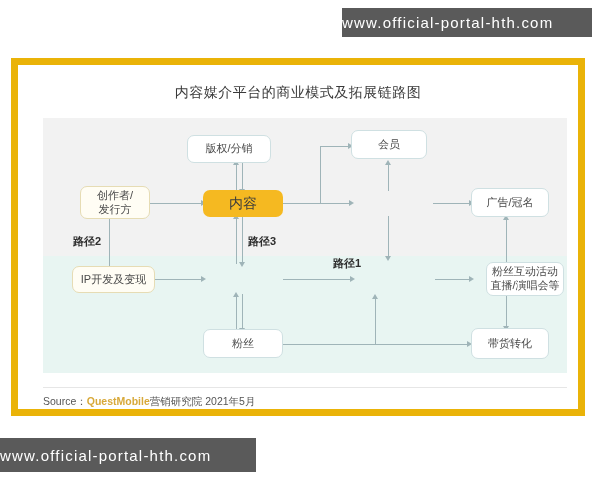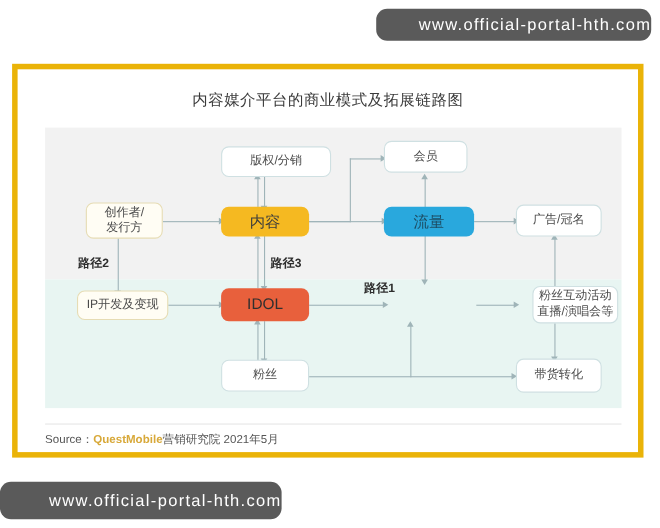--- a/index.html
+++ b/index.html
@@ -8,36 +8,35 @@
     background:#ffffff;
     font-family:"Liberation Sans","DejaVu Sans",sans-serif;
     position:relative;overflow:hidden;
   }
 
   
   .watermark{
     position:absolute;
     background:#5a5a5a;
     color:#ffffff;
-    display:flex;align-items:center;justify-content:flex-end;
+    display:flex;align-items:center;justify-content:flex-start;
     letter-spacing:1.2px;
     font-size:15px;
     white-space:nowrap;
-    border-radius:10px;
   }
   #wm-top{ right:8px; top:8px; width:250px; height:29px; }
   #wm-bottom{ left:0px; top:438px; width:256px; height:34px; }
 
   
   #card{
     position:absolute;
     left:11px; top:58px;
     width:574px; height:358px;
     background:#ffffff;
-    border:5px solid #eab308;
+    border:7px solid #eab308;
     box-sizing:border-box;
   }
 
   #chart-title{
     position:absolute;
     left:0; top:19px; width:100%;
     text-align:center;
     font-size:14px;
     color:#3a3a3a;
     letter-spacing:.5px;
@@ -175,47 +174,41 @@
     <div class="ln lnh" style="left:240px;top:226px;width:186px;"></div>
     <div class="ah ah-r" style="left:424px;top:222.5px;"></div>
 
     <div class="ln lnv" style="left:332px;top:178px;height:49px;"></div>
     <div class="ah ah-u" style="left:328.5px;top:176px;"></div>
 
     <div class="node cream" style="left:37px;top:68px;width:70px;height:33px;">
       <span>创作者/<br>发行方</span>
     </div>
 
-    <div class="node plain" style="left:160px;top:17px;width:100px;height:28px;text-align:center;">
+    <div class="node plain" style="left:144px;top:17px;width:84px;height:28px;text-align:center;">
       <span>版权/分销</span>
     </div>
 
     <div class="node big amber" style="left:160px;top:72px;width:80px;height:27px;">
       <span>内容</span>
     </div>
 
     <div class="node plain" style="left:308px;top:12px;width:76px;height:29px;">
       <span>会员</span>
     </div>
 
-    <div class="node big blue" style="left:308px;top:72px;width:82px;height:27px;">
-      <span>流量</span>
-    </div>
 
     <div class="node plain" style="left:428px;top:70px;width:78px;height:29px;">
       <span>广告/冠名</span>
     </div>
 
     <div class="node cream" style="left:29px;top:148px;width:83px;height:27px;">
       <span>IP开发及变现</span>
     </div>
 
-    <div class="node big red" style="left:160px;top:146px;width:80px;height:30px;">
-      <span>IDOL</span>
-    </div>
 
 
     <div class="node plain" style="left:428px;top:144px;width:78px;height:34px;margin-left:15px;">
       <span>粉丝互动活动<br>直播/演唱会等</span>
     </div>
 
     <div class="node plain" style="left:428px;top:210px;width:78px;height:31px;">
       <span>带货转化</span>
     </div>
 

